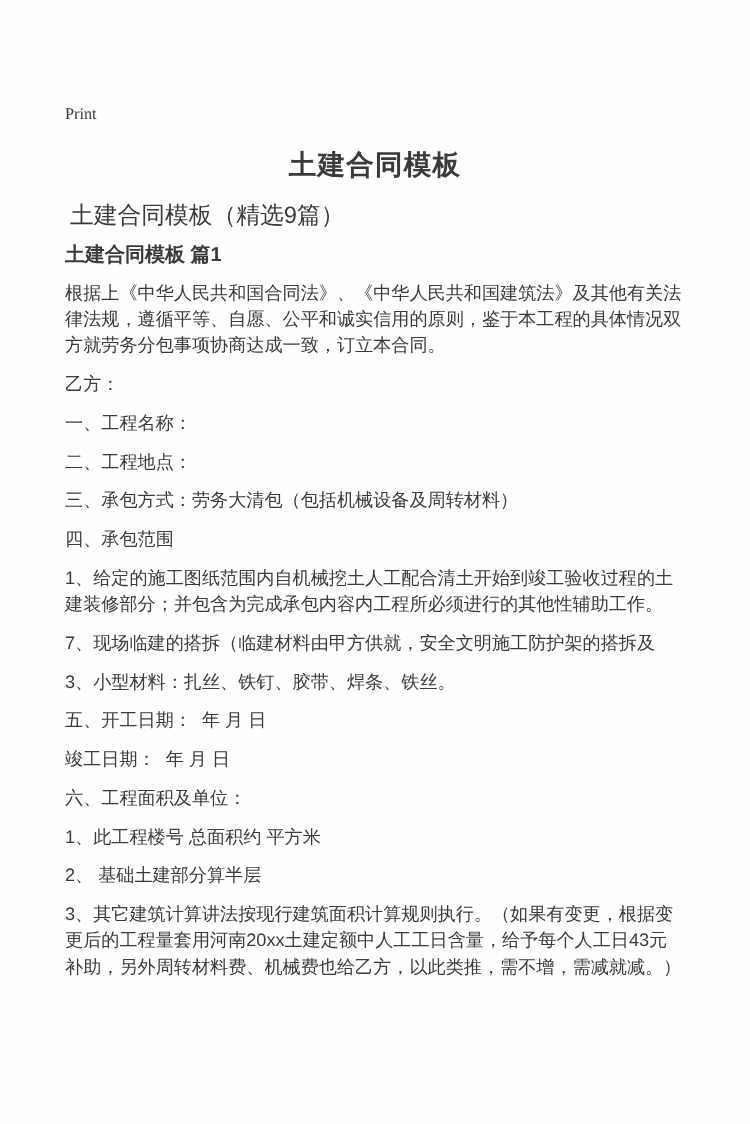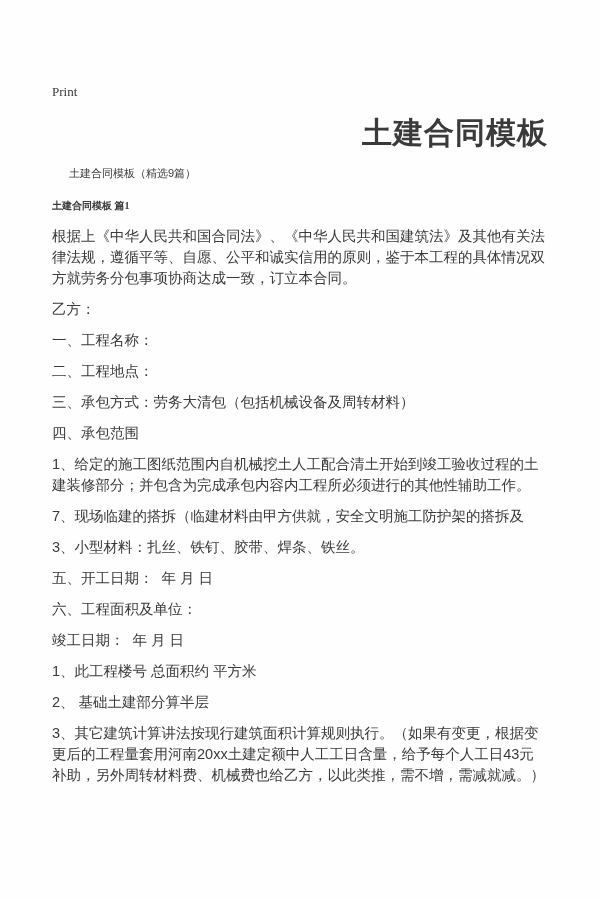--- a/index.html
+++ b/index.html
@@ -24,40 +24,39 @@
   }
   .print-link {
     font-family: "Liberation Serif", "DejaVu Serif", serif;
     font-size: 13px;
     line-height: 14px;
     margin: 0 0 4px 0;
     display: inline-block;
     cursor: pointer;
   }
   .doc-title {
-    font-size: 30px;
+    font-size: 22px;
     font-weight: bold;
-    text-align: right;
+    text-align: center;
     margin: 16px 0 17px 0;
     line-height: 27px;
     letter-spacing: 1px;
   }
   .doc-subtitle {
-    font-size: 11px;
+    font-size: 19px;
     line-height: 21px;
-    margin: 10px 17px;
+    margin: 10px 4px;
     white-space: pre-wrap;
   }
   .article-heading {
-    font-size: 10px;
+    font-size: 16px;
     font-weight: bold;
     line-height: 21px;
     margin: 11px 0 10px 0;
     white-space: pre-wrap;
-    font-family: Liberation Serif, serif;
   }
   .doc p.body-para {
     font-size: 14.5px;
     line-height: 21px;
     margin: 10px 0;
     white-space: pre-wrap;
     word-break: break-all;
   }
 </style>
 </head>
@@ -72,18 +71,18 @@
   <p class="body-para">根据上《中华人民共和国合同法》、《中华人民共和国建筑法》及其他有关法律法规，遵循平等、自愿、公平和诚实信用的原则，鉴于本工程的具体情况双方就劳务分包事项协商达成一致，订立本合同。</p>
   <p class="body-para">乙方：</p>
   <p class="body-para">一、工程名称：</p>
   <p class="body-para">二、工程地点：</p>
   <p class="body-para">三、承包方式：劳务大清包（包括机械设备及周转材料）</p>
   <p class="body-para">四、承包范围</p>
   <p class="body-para">1、给定的施工图纸范围内自机械挖土人工配合清土开始到竣工验收过程的土建装修部分；并包含为完成承包内容内工程所必须进行的其他性辅助工作。</p>
   <p class="body-para">7、现场临建的搭拆（临建材料由甲方供就，安全文明施工防护架的搭拆及</p>
   <p class="body-para">3、小型材料：扎丝、铁钉、胶带、焊条、铁丝。</p>
   <p class="body-para">五、开工日期：  年 月 日</p>
+  <p class="body-para">竣工日期：  年 月 日</p>
   <p class="body-para">六、工程面积及单位：</p>
-  <p class="body-para">竣工日期：  年 月 日</p>
   <p class="body-para">1、此工程楼号 总面积约 平方米</p>
   <p class="body-para">2、 基础土建部分算半层</p>
   <p class="body-para">3、其它建筑计算讲法按现行建筑面积计算规则执行。（如果有变更，根据变更后的工程量套用河南20xx土建定额中人工工日含量，给予每个人工日43元补助，另外周转材料费、机械费也给乙方，以此类推，需不增，需减就减。）</p>
 </div>
 
 </body></html>

